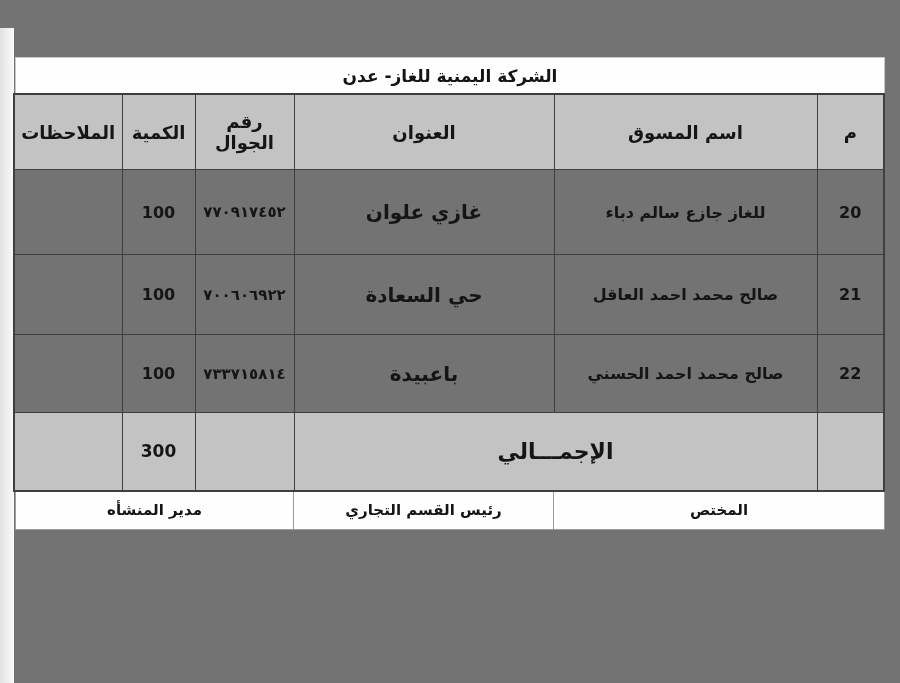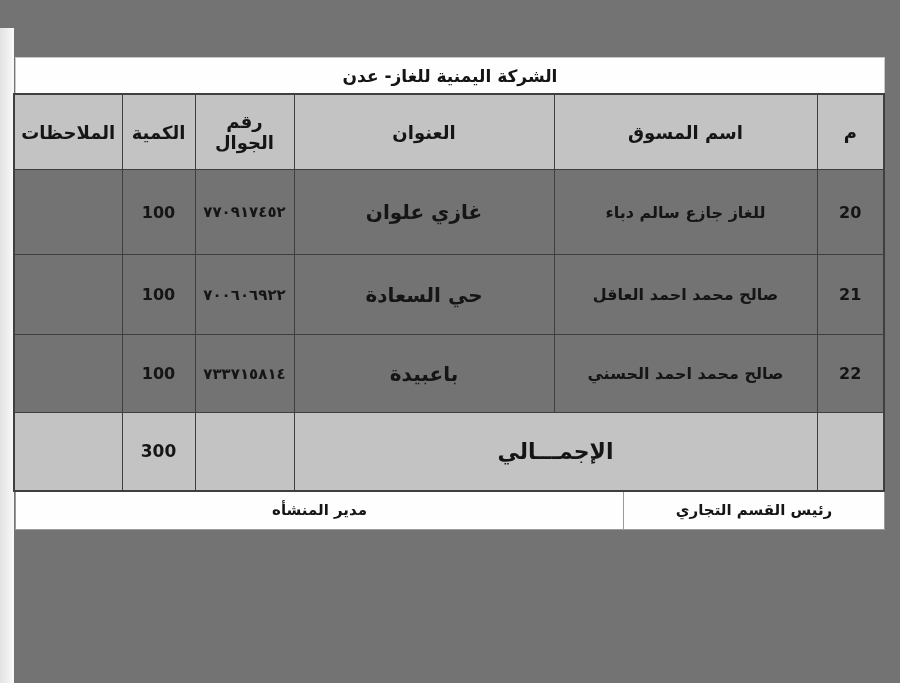--- a/index.html
+++ b/index.html
@@ -154,18 +154,19 @@
         <td class="gray c-serial"></td>
         <td class="gray c-total-label" colspan="2">الإجمـــالي</td>
         <td class="gray"></td>
         <td class="gray c-total-qty">300</td>
         <td class="gray"></td>
       </tr>
     </tbody>
       </table>
 
     <div class="sign-row">
+      <div class="sign-cell w-specialist">المختص</div>
       <div class="sign-cell w-commercial">رئيس القسم التجاري</div>
       <div class="sign-cell w-manager">مدير المنشأه</div>
     </div>
 
   </div>
 </div>
 
 </body></html>

